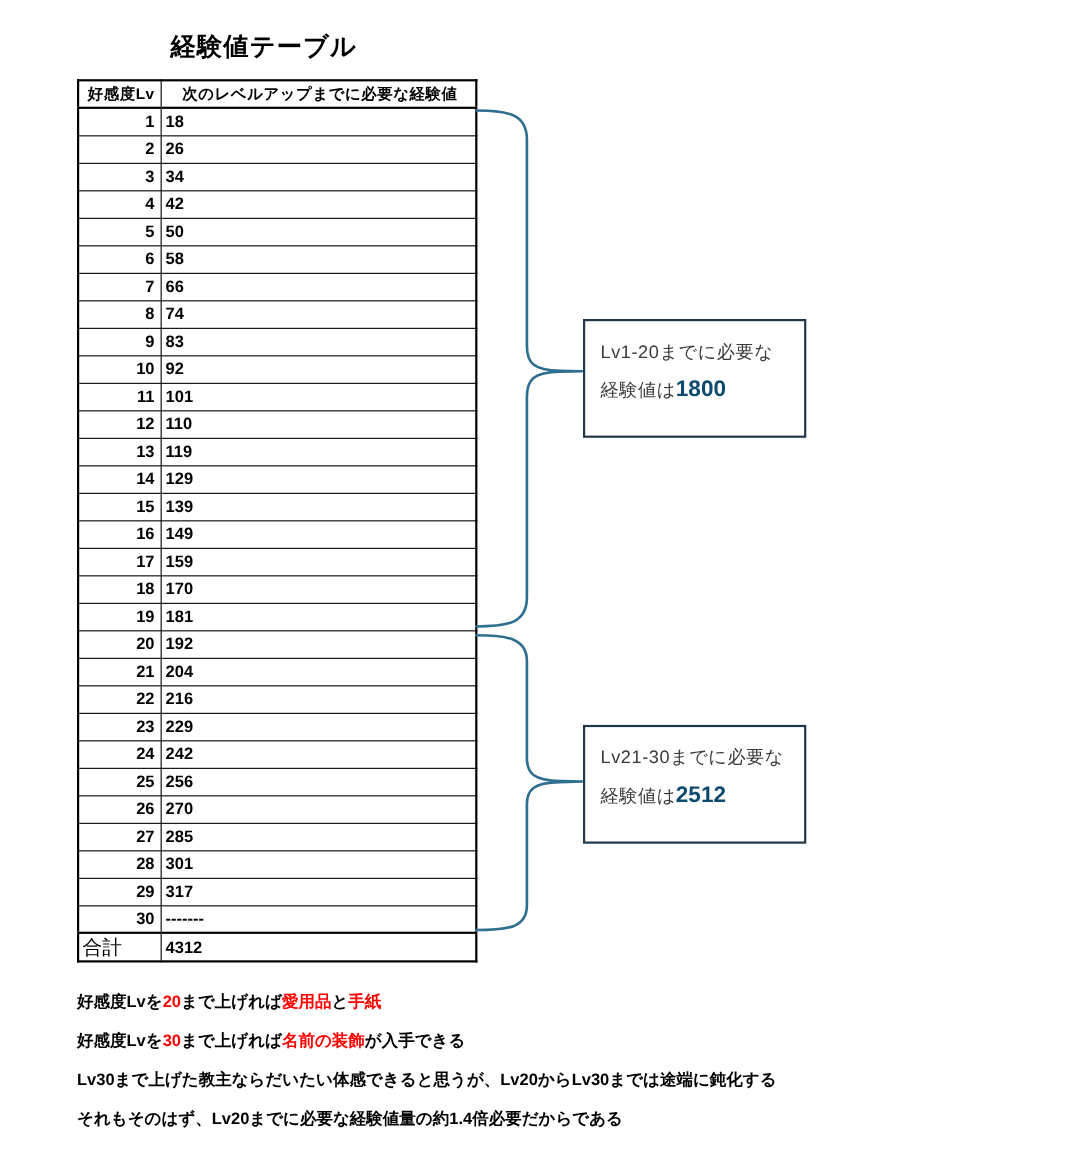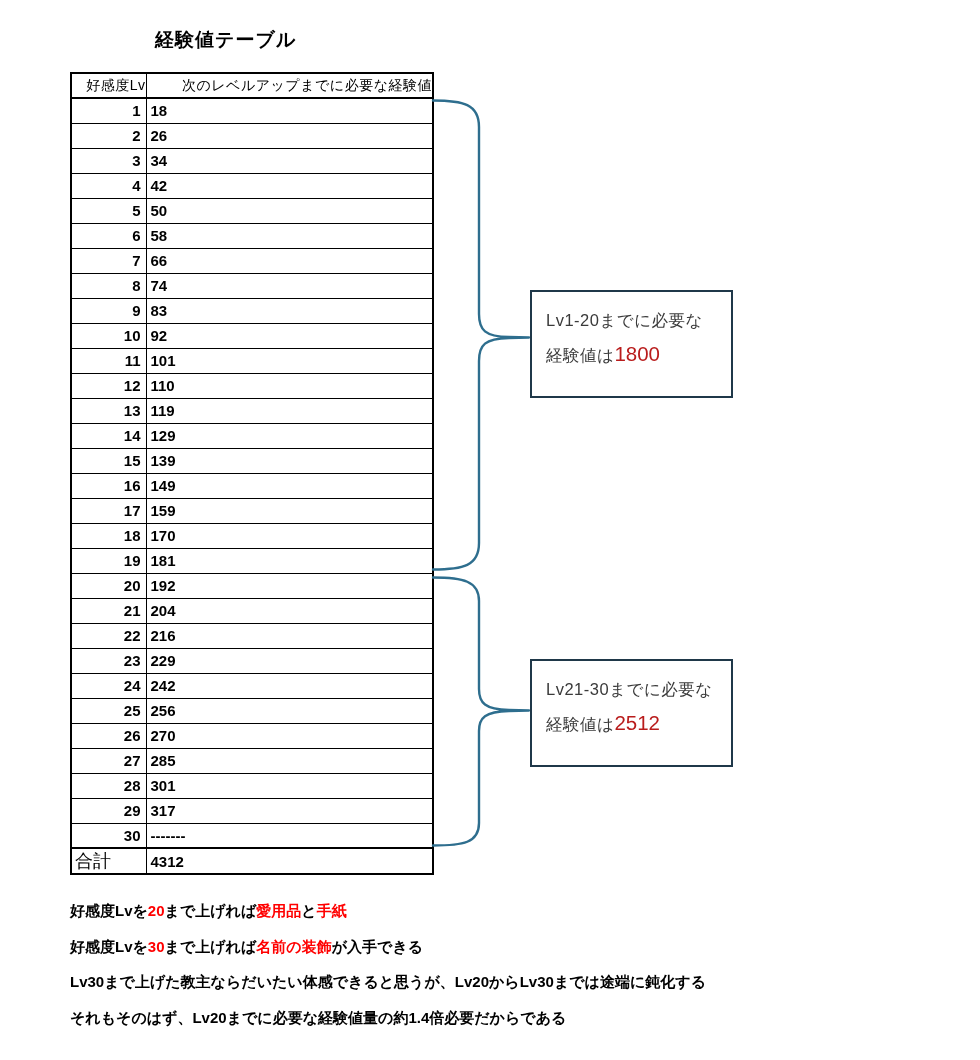--- a/index.html
+++ b/index.html
@@ -11,21 +11,21 @@
     background: #ffffff;
     font-family: "Liberation Sans", "DejaVu Sans", sans-serif;
     overflow: hidden;
   }
 
   
   .title {
     position: absolute;
     left: 155px;
     top: 27px;
-    font-size: 19px;
+    font-size: 23px;
     font-weight: bold;
     color: #000000;
     letter-spacing: 1px;
   }
 
   
   .exp-table {
     position: absolute;
     left: 70px;
     top: 72px;
@@ -38,22 +38,22 @@
     border: 1px solid #000000;
     height: 25px;
     font-size: 15px;
     color: #000000;
     white-space: nowrap;
     overflow: hidden;
   }
   .exp-table col.c1 { width: 75px; }
   .exp-table col.c2 { width: 287px; }
   .exp-table th {
-    font-weight: normal;
-    text-align: right;
+    font-weight: bold;
+    text-align: center;
     padding-left: 3px;
     font-size: 14px;
     letter-spacing: 0.5px;
     border-bottom: 2px solid #000000;
   }
   .exp-table td.lv {
     text-align: right;
     padding-right: 5px;
     font-weight: bold;
   }
@@ -86,22 +86,22 @@
     height: 108px;
     border: 2.5px solid #1f3849;
     background: #ffffff;
     padding: 11px 0 0 14px;
     font-size: 16.5px;
     line-height: 34px;
     color: #3a3a3a;
     letter-spacing: 0.5px;
   }
   .callout .big-red {
-    color: #b91c1c;
-    font-weight: normal;
+    color: #0c4a6e;
+    font-weight: bold;
     font-size: 20.5px;
     letter-spacing: 0;
   }
   #callout-0 { left: 530px; top: 290px; }
   #callout-1 { left: 530px; top: 659px; }
 
   
   .notes {
     position: absolute;
     left: 70px;

